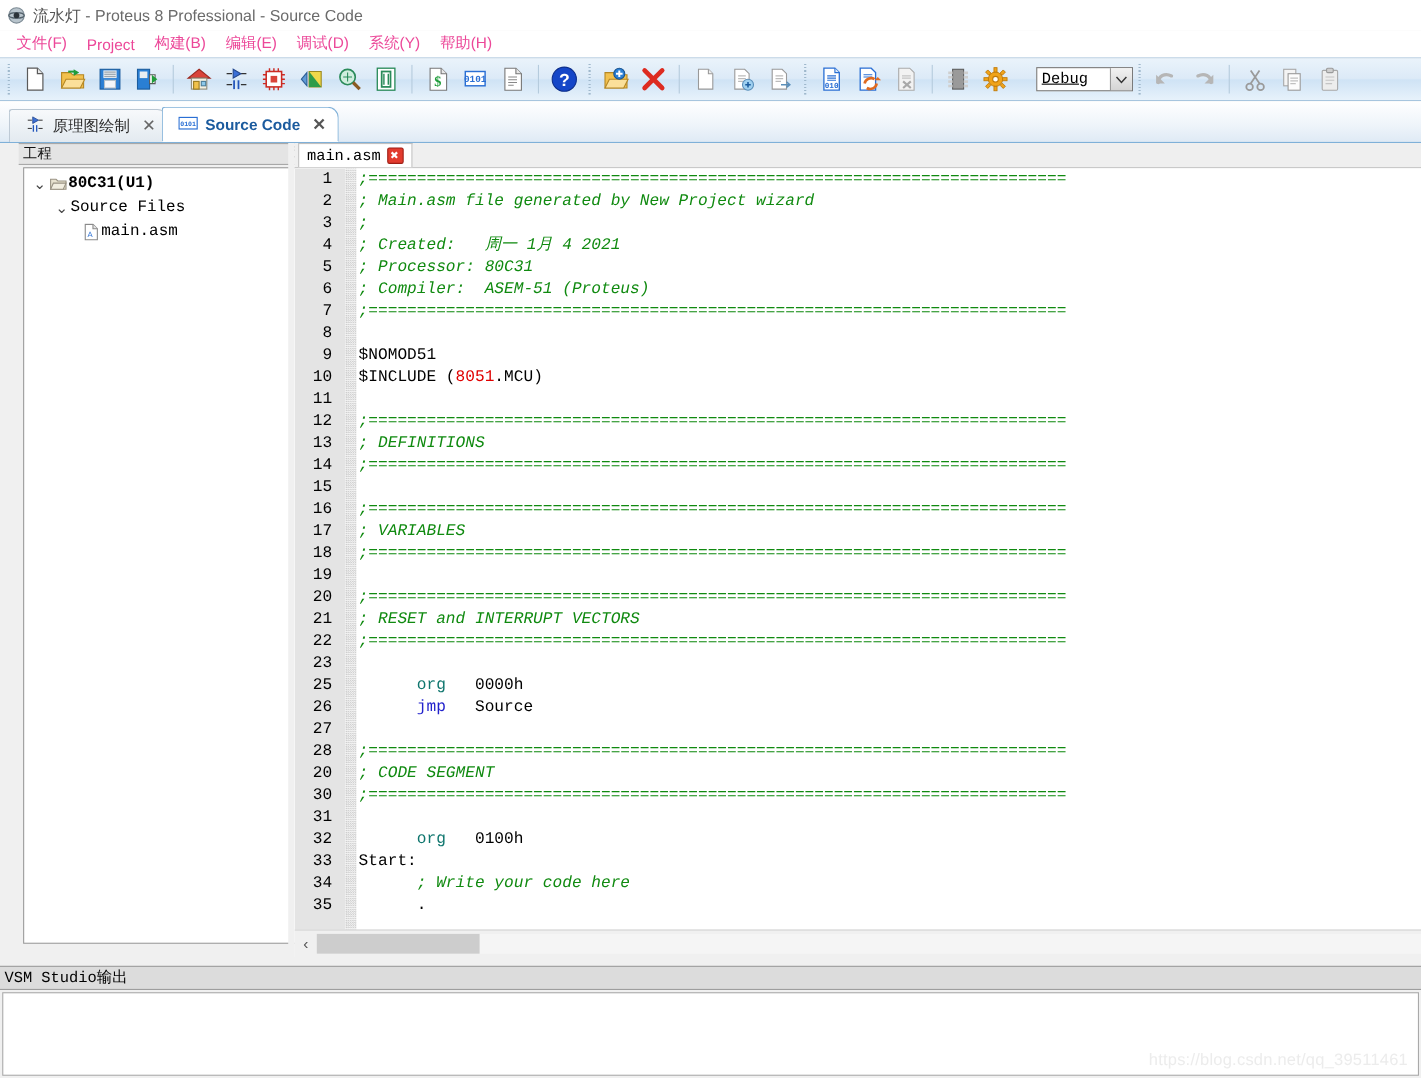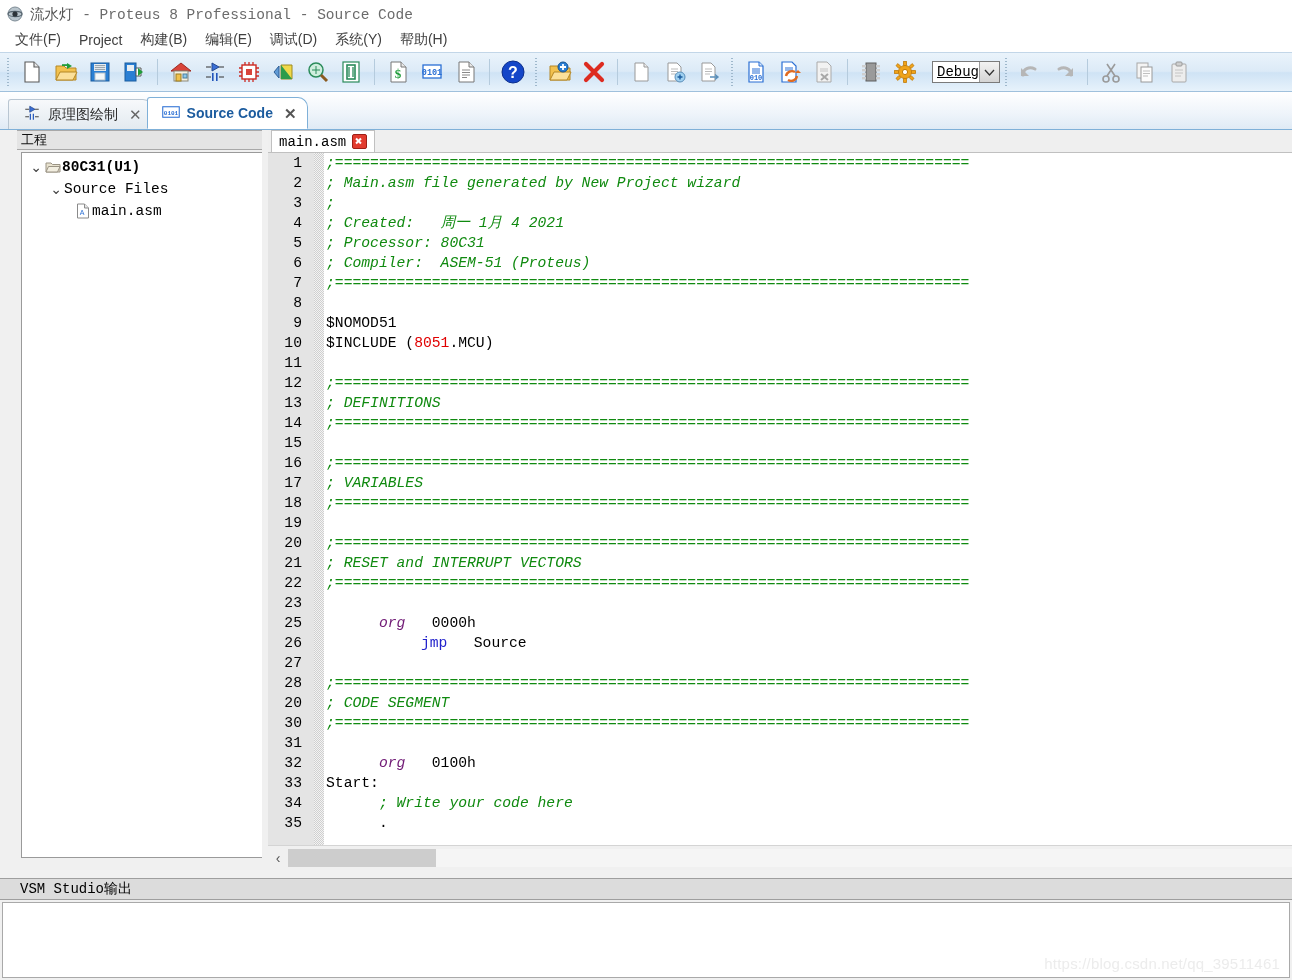--- a/index.html
+++ b/index.html
@@ -17,33 +17,33 @@
     height: 28px; background: #ffffff;
     display: flex; align-items: center;
     padding-left: 6px; box-sizing: border-box;
   }
   .titlebar .tb-icon {
     width: 18px; height: 18px; margin-right: 6px;
     position: relative; flex: 0 0 auto;
   }
   .titlebar .title-text {
     font-size: 14.5px; color: #6b6b6b;
-    font-family: Liberation Mono, monospace;
+    font-family: Liberation Sans, sans-serif;
     white-space: nowrap;
   }
   .title-text .proj { color: #555; }
 
   
   .menubar {
     height: 24px; background: #ffffff;
     display: flex; align-items: center;
     padding-left: 6px; box-sizing: border-box;
   }
   .menuitem {
-    font-size: 14px; color: #404040; padding: 2px 9px;
+    font-size: 14px; color: #ec4899; padding: 2px 9px;
     white-space: nowrap; cursor: default;
   }
 
   
   .toolbar {
     height: 40px;
     background: linear-gradient(to bottom, #eaf3fb 0%, #dceaf7 48%, #cfe3f5 52%, #e7f2fb 100%);
     border-top: 1px solid #c2d6e8;
     border-bottom: 1px solid #9fc0dc;
     display: flex; align-items: center; box-sizing: border-box;
@@ -57,23 +57,23 @@
     background-position: 2px 0; flex: 0 0 auto;
   }
   .tb-sep { width: 1px; height: 26px; background: #b5cbdd; margin: 0 6px; flex:0 0 auto; }
   .tbtn {
     width: 32px; height: 32px; display: flex; align-items: center;
     justify-content: center; border: 1px solid transparent;
     border-radius: 3px; flex: 0 0 auto; position: relative;
   }
   .tbtn svg { display: block; }
   .combo {
-    width: 68px; height: 22px; background: #fff; border: 1px solid #7a7a7a;
+    width: 88px; height: 22px; background: #fff; border: 1px solid #7a7a7a;
     display: flex; align-items: center; box-sizing: border-box;
-    margin-left: 10px; flex: 0 0 auto; text-decoration: underline;
+    margin-left: 20px; flex: 0 0 auto; text-decoration: underline;
   }
   .combo .cval {
     flex: 1; font-family: "Liberation Mono", monospace; font-size: 14px;
     color: #000; padding-left: 4px; white-space: nowrap; overflow: hidden;
   }
   .combo .carrow {
     width: 19px; height: 20px;
     background: linear-gradient(to bottom,#f2f2f2,#d4d4d4);
     border-left: 1px solid #9a9a9a;
     display:flex; align-items:center; justify-content:center;
@@ -186,22 +186,22 @@
     line-height: 20px;
   }
   .cline { height: 20px; display: flex; align-items: flex-start; white-space: pre; }
   .lno {
     width: 40px; text-align: right; color: #000; flex: 0 0 auto;
     font-family: "Liberation Mono", monospace; font-size: 14.7px;
     padding-right: 6px; box-sizing: border-box;
   }
   .ctext { padding-left: 18px; white-space: pre; flex: 1 1 auto; overflow: hidden; }
   .cmt { color: #108a10; font-style: italic; }
-  .kwr { color: #701a75; font-style: italic; }
-  .kwb { color: #2222cc; margin-left: 42px; }
+  .kwr { color: #0f766e; }
+  .kwb { color: #2222cc; }
   .num { color: #e00000; }
   .txt { color: #000; text-align: center; }
 
   .hscroll {
     position: absolute; left: 0; right: 0; bottom: 0; height: 24px;
     background: #f0f0f0; border-top: 1px solid #d4d4d4;
     display: flex; align-items: center;
   }
   .hs-left {
     width: 20px; height: 22px; display: flex; align-items: center;
@@ -213,21 +213,21 @@
   }
 
   
   .bottom {
     position: absolute; left: 0; top: 878px; width: 1292px; height: 102px;
     background: #f0f0f0;
   }
   .outhdr {
     height: 22px; background: #dcdcdc;
     border-top: 1px solid #9e9e9e; border-bottom: 1px solid #9e9e9e;
-    display: flex; align-items: center; padding-left: 20px;
+    display: flex; align-items: center; padding-left: 4px;
     box-sizing: border-box;
     font-family: "Liberation Mono", monospace; font-size: 14px; color: #000;
   }
   .outbody {
     position: absolute; left: 2px; top: 24px; right: 2px; bottom: 2px;
     background: #ffffff; border: 1px solid #a9a9a9; box-sizing: border-box;
   }
   .watermark {
     position: absolute; right: 12px; bottom: 8px;
     font-family: "Liberation Sans", sans-serif; font-size: 15px;

